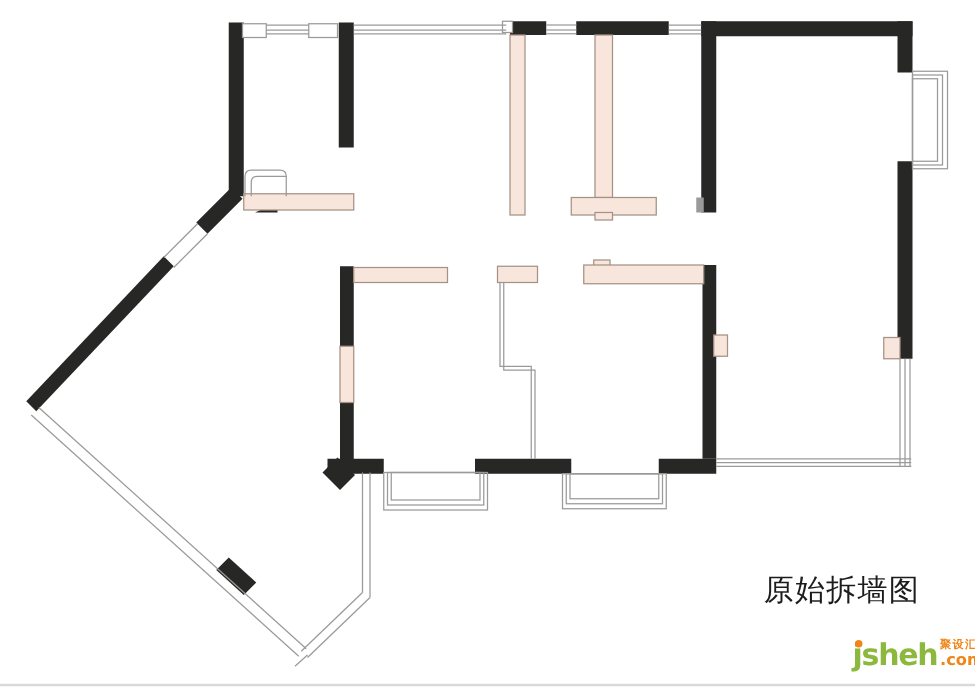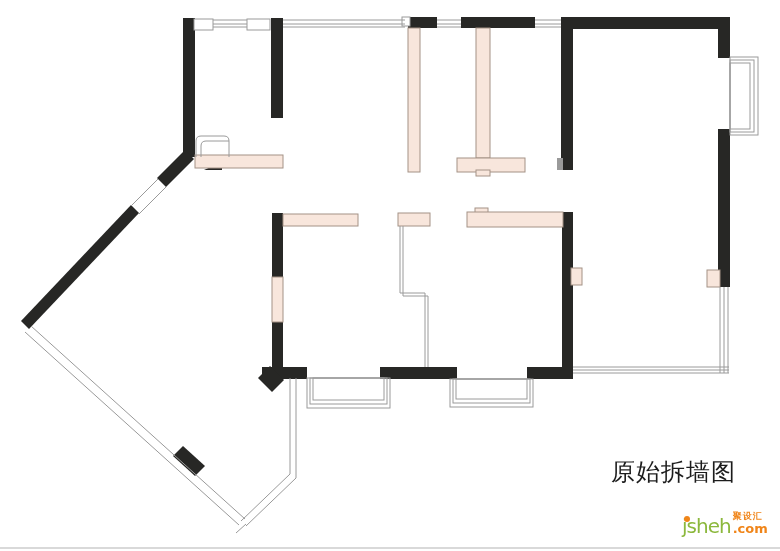--- a/index.html
+++ b/index.html
@@ -21,22 +21,22 @@
     font-family:"Liberation Serif",serif;
     font-size:24px;color:var(--title_color,#1c1c1c);
     letter-spacing:1px;white-space:nowrap;
   }
   .logo{
     position:absolute;left:682px;top:512px;
     display:flex;align-items:flex-end;line-height:1;
   }
   .brand-wrap{position:relative;display:inline-block;}
   .brand{
-    font-family:"DejaVu Sans",sans-serif;font-weight:normal;
-    font-size:20px;color:var(--brand_green,#8cb83d);
+    font-family:"DejaVu Sans",sans-serif;font-weight:bold;
+    font-size:24px;color:var(--brand_green,#8cb83d);
     letter-spacing:-1px;line-height:1;
   }
   .jdot{
     position:absolute;left:2px;top:0px;width:6px;height:6px;border-radius:50%;
     background:var(--accent_orange,#f08519);
   }
   .logo-right{display:flex;flex-direction:column;margin-left:2px;margin-bottom:1px;}
   .tagline{
     font-family:"DejaVu Sans",sans-serif;font-weight:bold;
     font-size:9px;color:var(--accent_orange,#f08519);letter-spacing:1px;white-space:nowrap;

